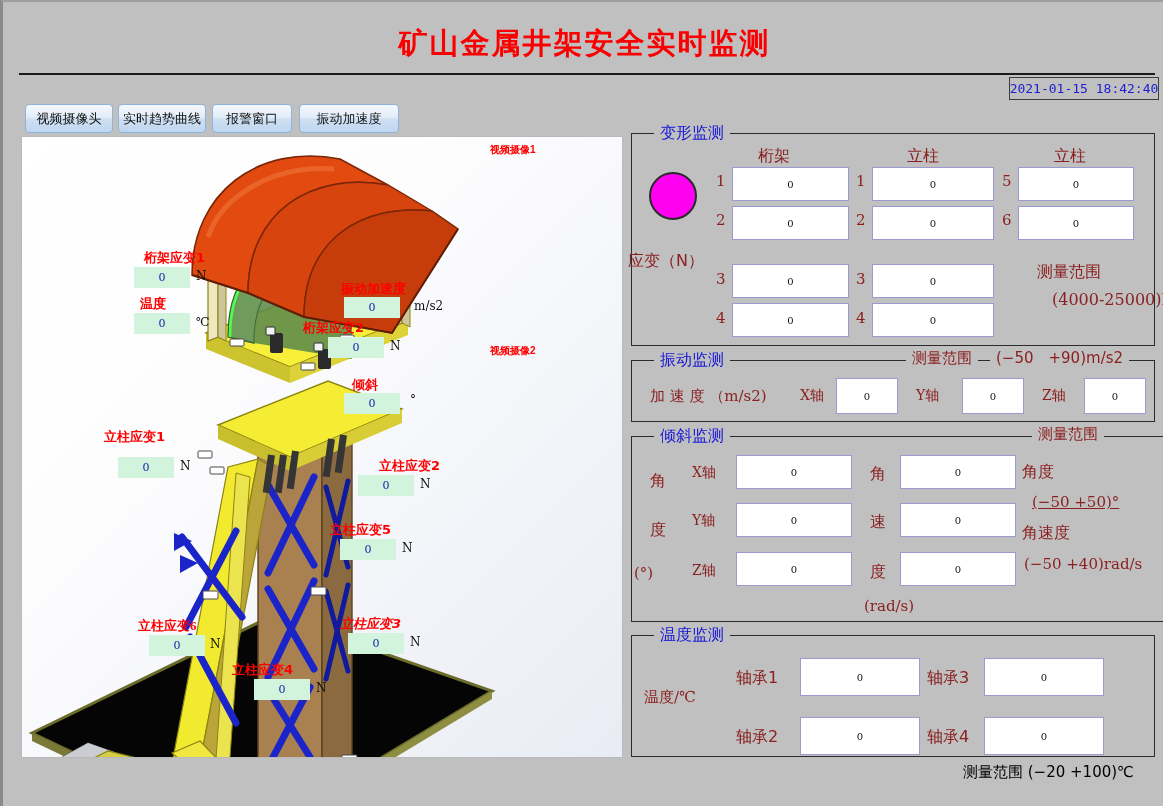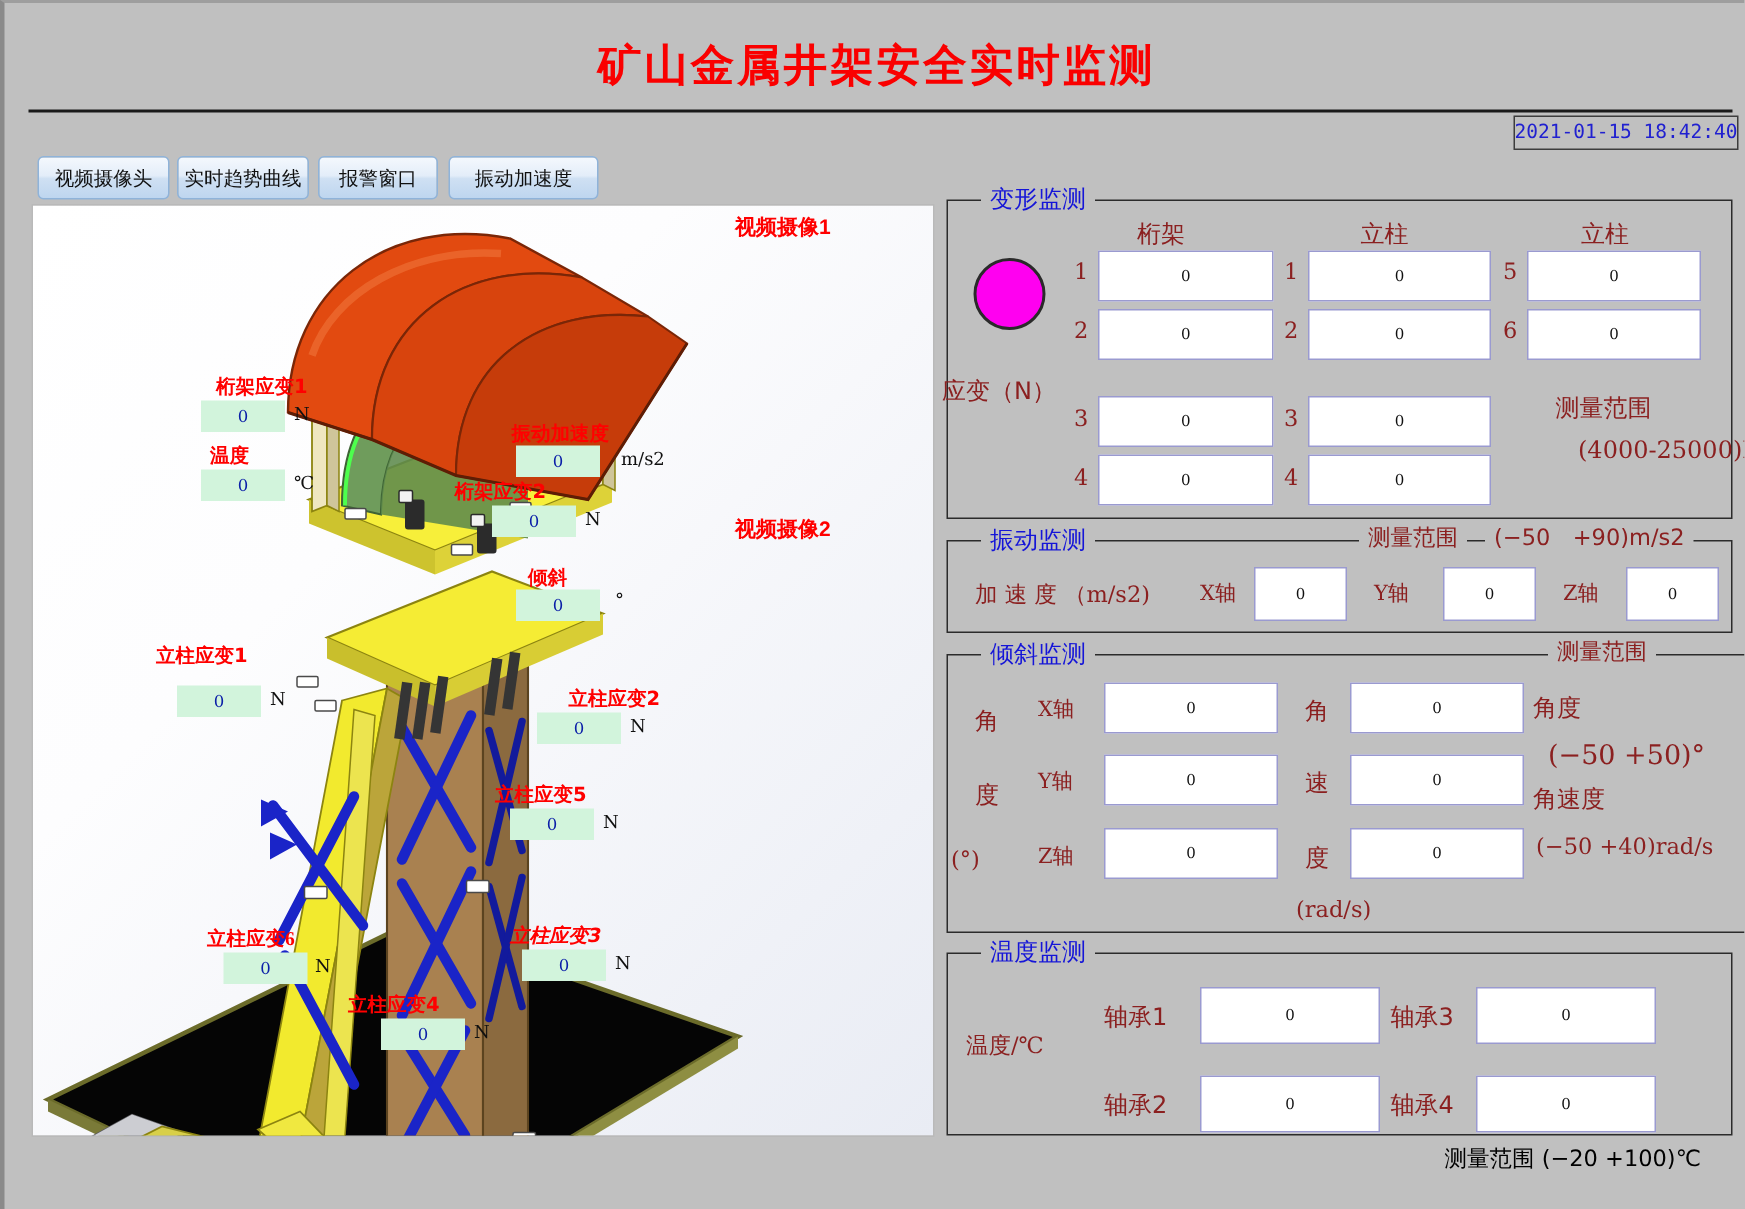--- a/index.html
+++ b/index.html
@@ -93,21 +93,21 @@
   .vunit {
     position: absolute;
     color: #101010;
     font-size: 12px;
     font-family: "DejaVu Serif","Liberation Serif",serif;
     white-space: nowrap;
   }
   .camlabel {
     position: absolute;
     color: #ff0000;
-    font-size: 14px;
+    font-size: 10px;
     font-weight: bold;
     white-space: nowrap;
     font-family: Liberation Sans, sans-serif;
   }
 
   
   .gbox {
     position: absolute;
     border: 1px solid #2b2b2b;
     background: transparent;
@@ -411,21 +411,21 @@
 
     <div class="lbl-cn" style="left:238px; top:27px; font-size:16px;">角</div>
     <div class="fld" style="left:268px; top:18px; width:116px; height:34px;">0</div>
     <div class="lbl-cn" style="left:238px; top:75px; font-size:16px;">速</div>
     <div class="fld" style="left:268px; top:66px; width:116px; height:34px;">0</div>
     <div class="lbl-cn" style="left:238px; top:125px; font-size:16px;">度</div>
     <div class="fld" style="left:268px; top:115px; width:116px; height:34px;">0</div>
     <div class="lbl" style="left:232px; top:160px; font-size:15px;">(rad/s)</div>
 
     <div class="lbl-cn" style="left:390px; top:25px; font-size:16px;">角度</div>
-    <div class="lbl" style="left:400px; top:56px; font-size:18px;">(−50 +50)°</div>
+    <div class="lbl" style="left:400px; top:56px; font-size:15px;text-decoration:underline;">(−50 +50)°</div>
     <div class="lbl-cn" style="left:390px; top:86px; font-size:16px;">角速度</div>
     <div class="lbl" style="left:392px; top:118px; font-size:15px;">(−50 +40)rad/s</div>
   </div>
 
   <div class="gbox" style="left:628px; top:633px; width:524px; height:122px;">
     <div class="glegend">温度监测</div>
 
     <div class="lbl" style="left:12px; top:52px; font-size:15px;">温度/℃</div>
 
     <div class="lbl-cn" style="left:104px; top:32px; font-size:16px;">轴承1</div>

